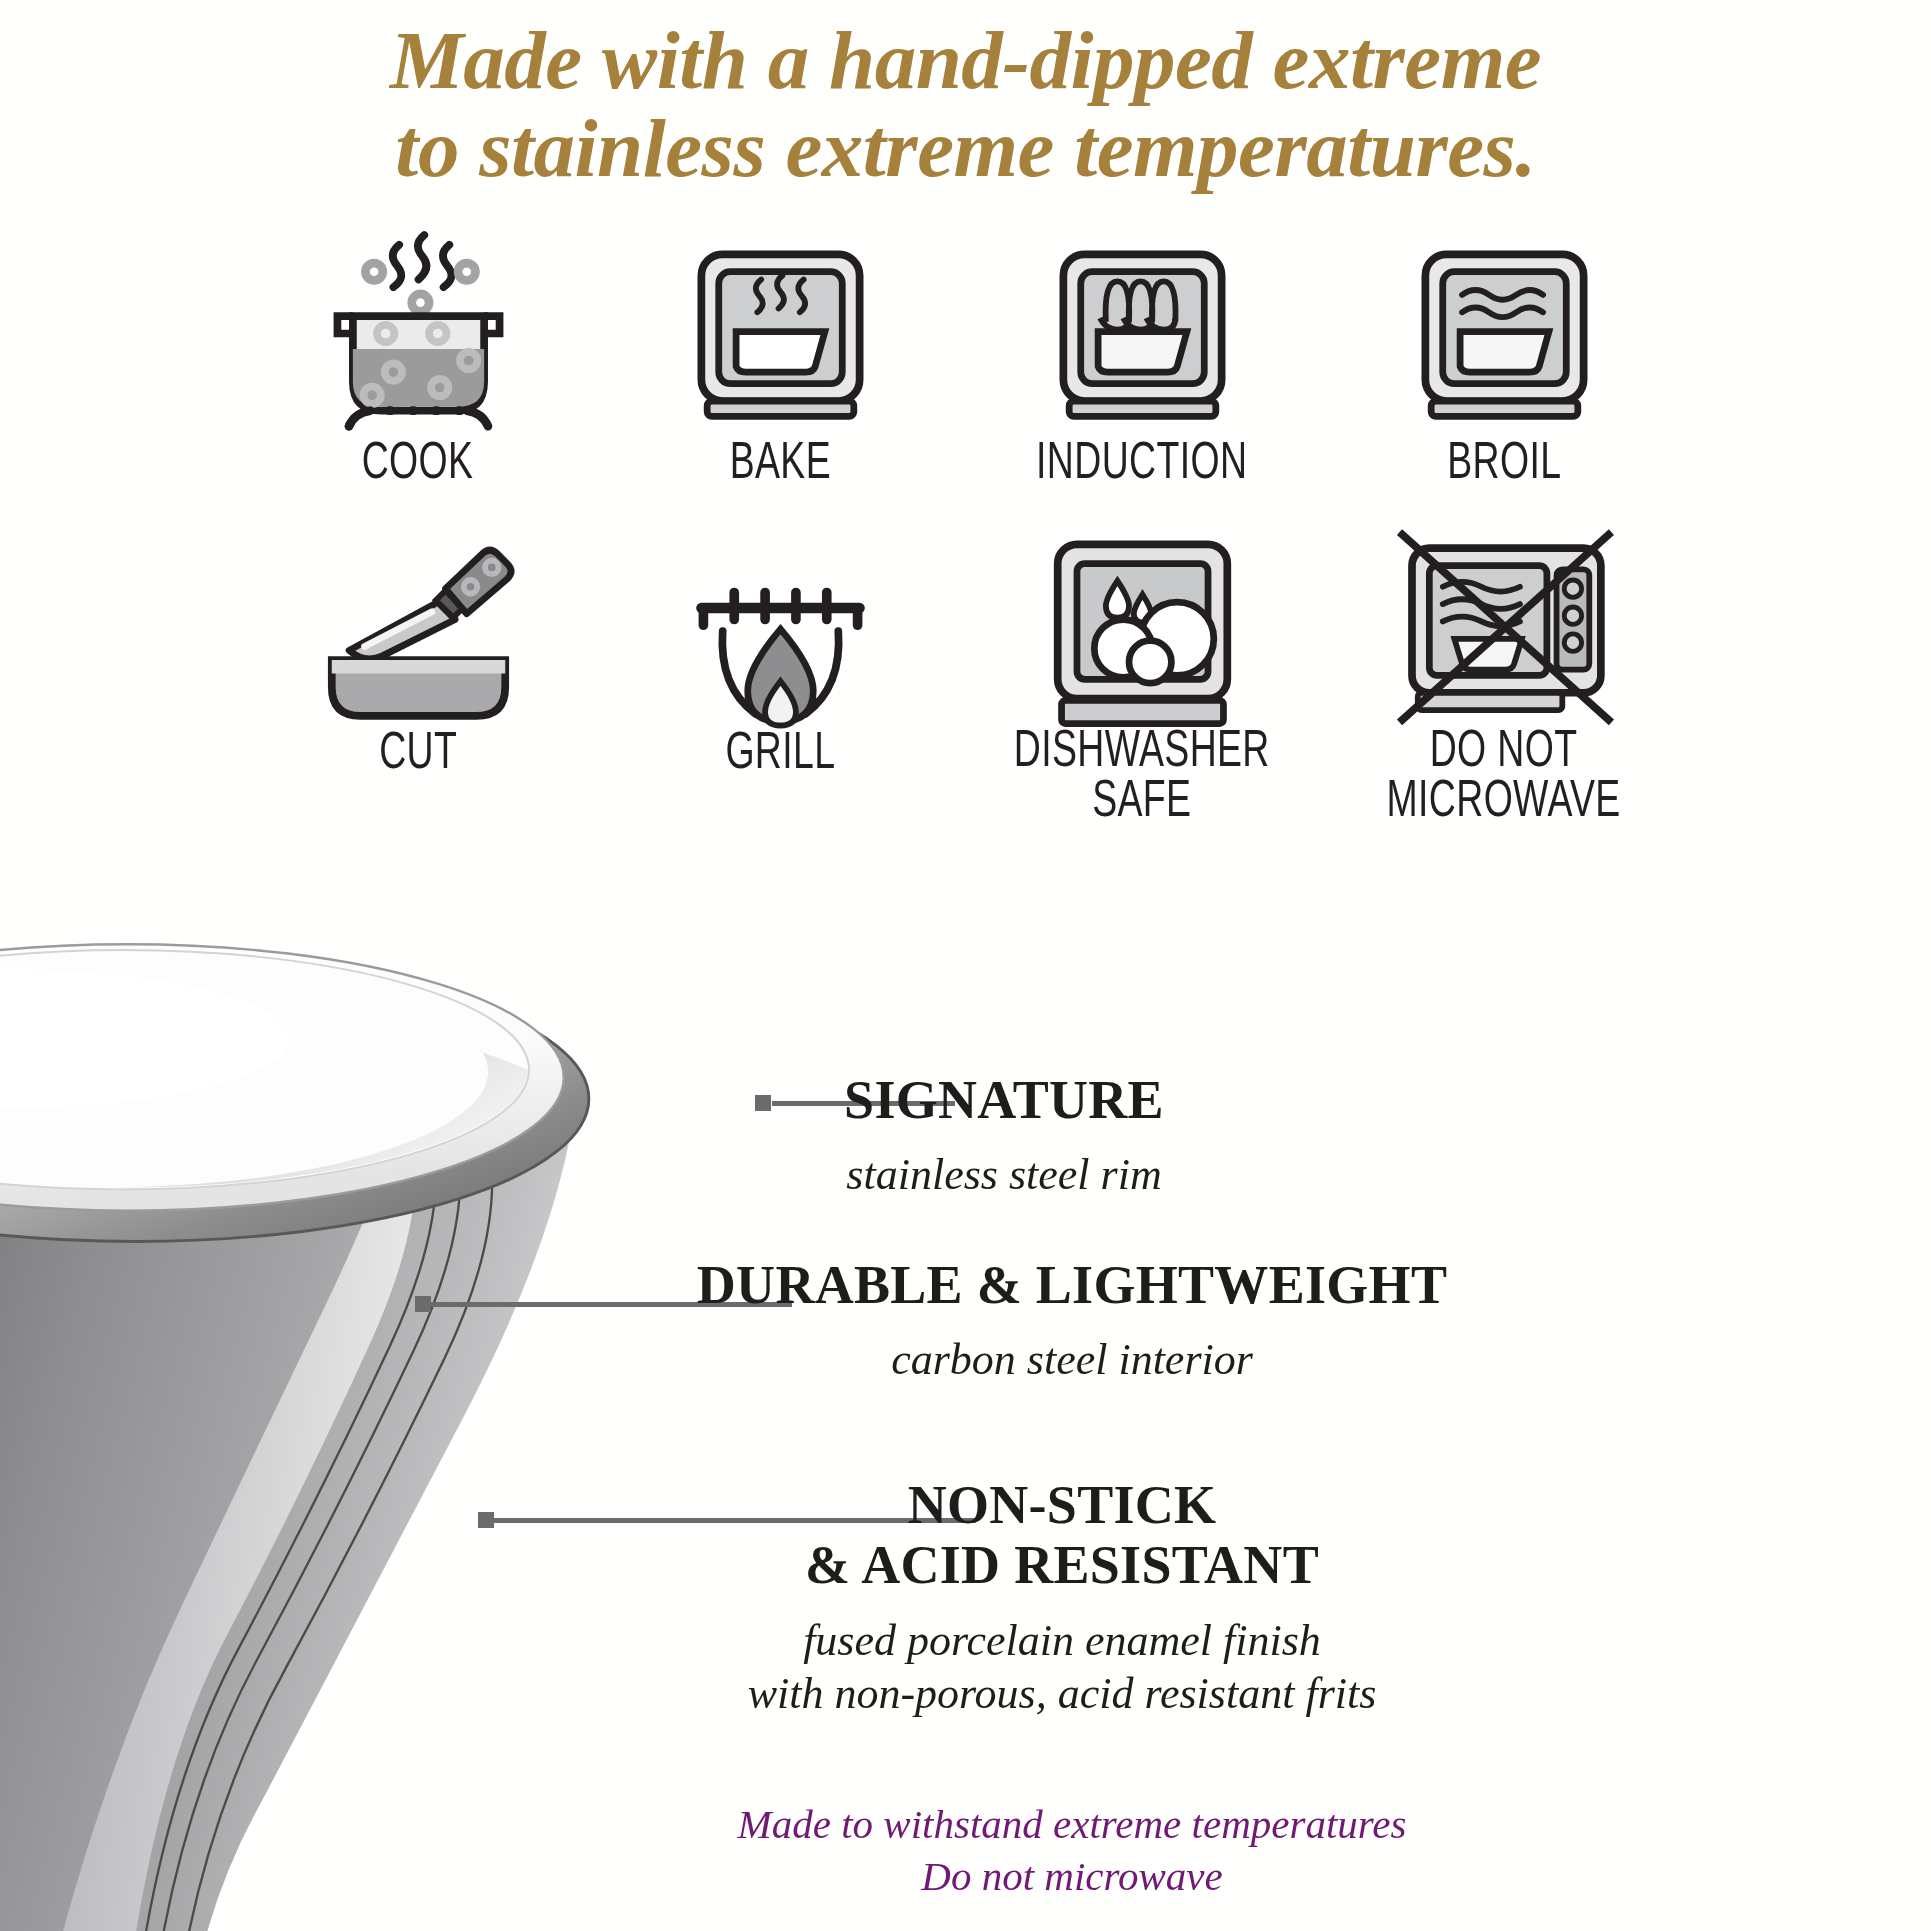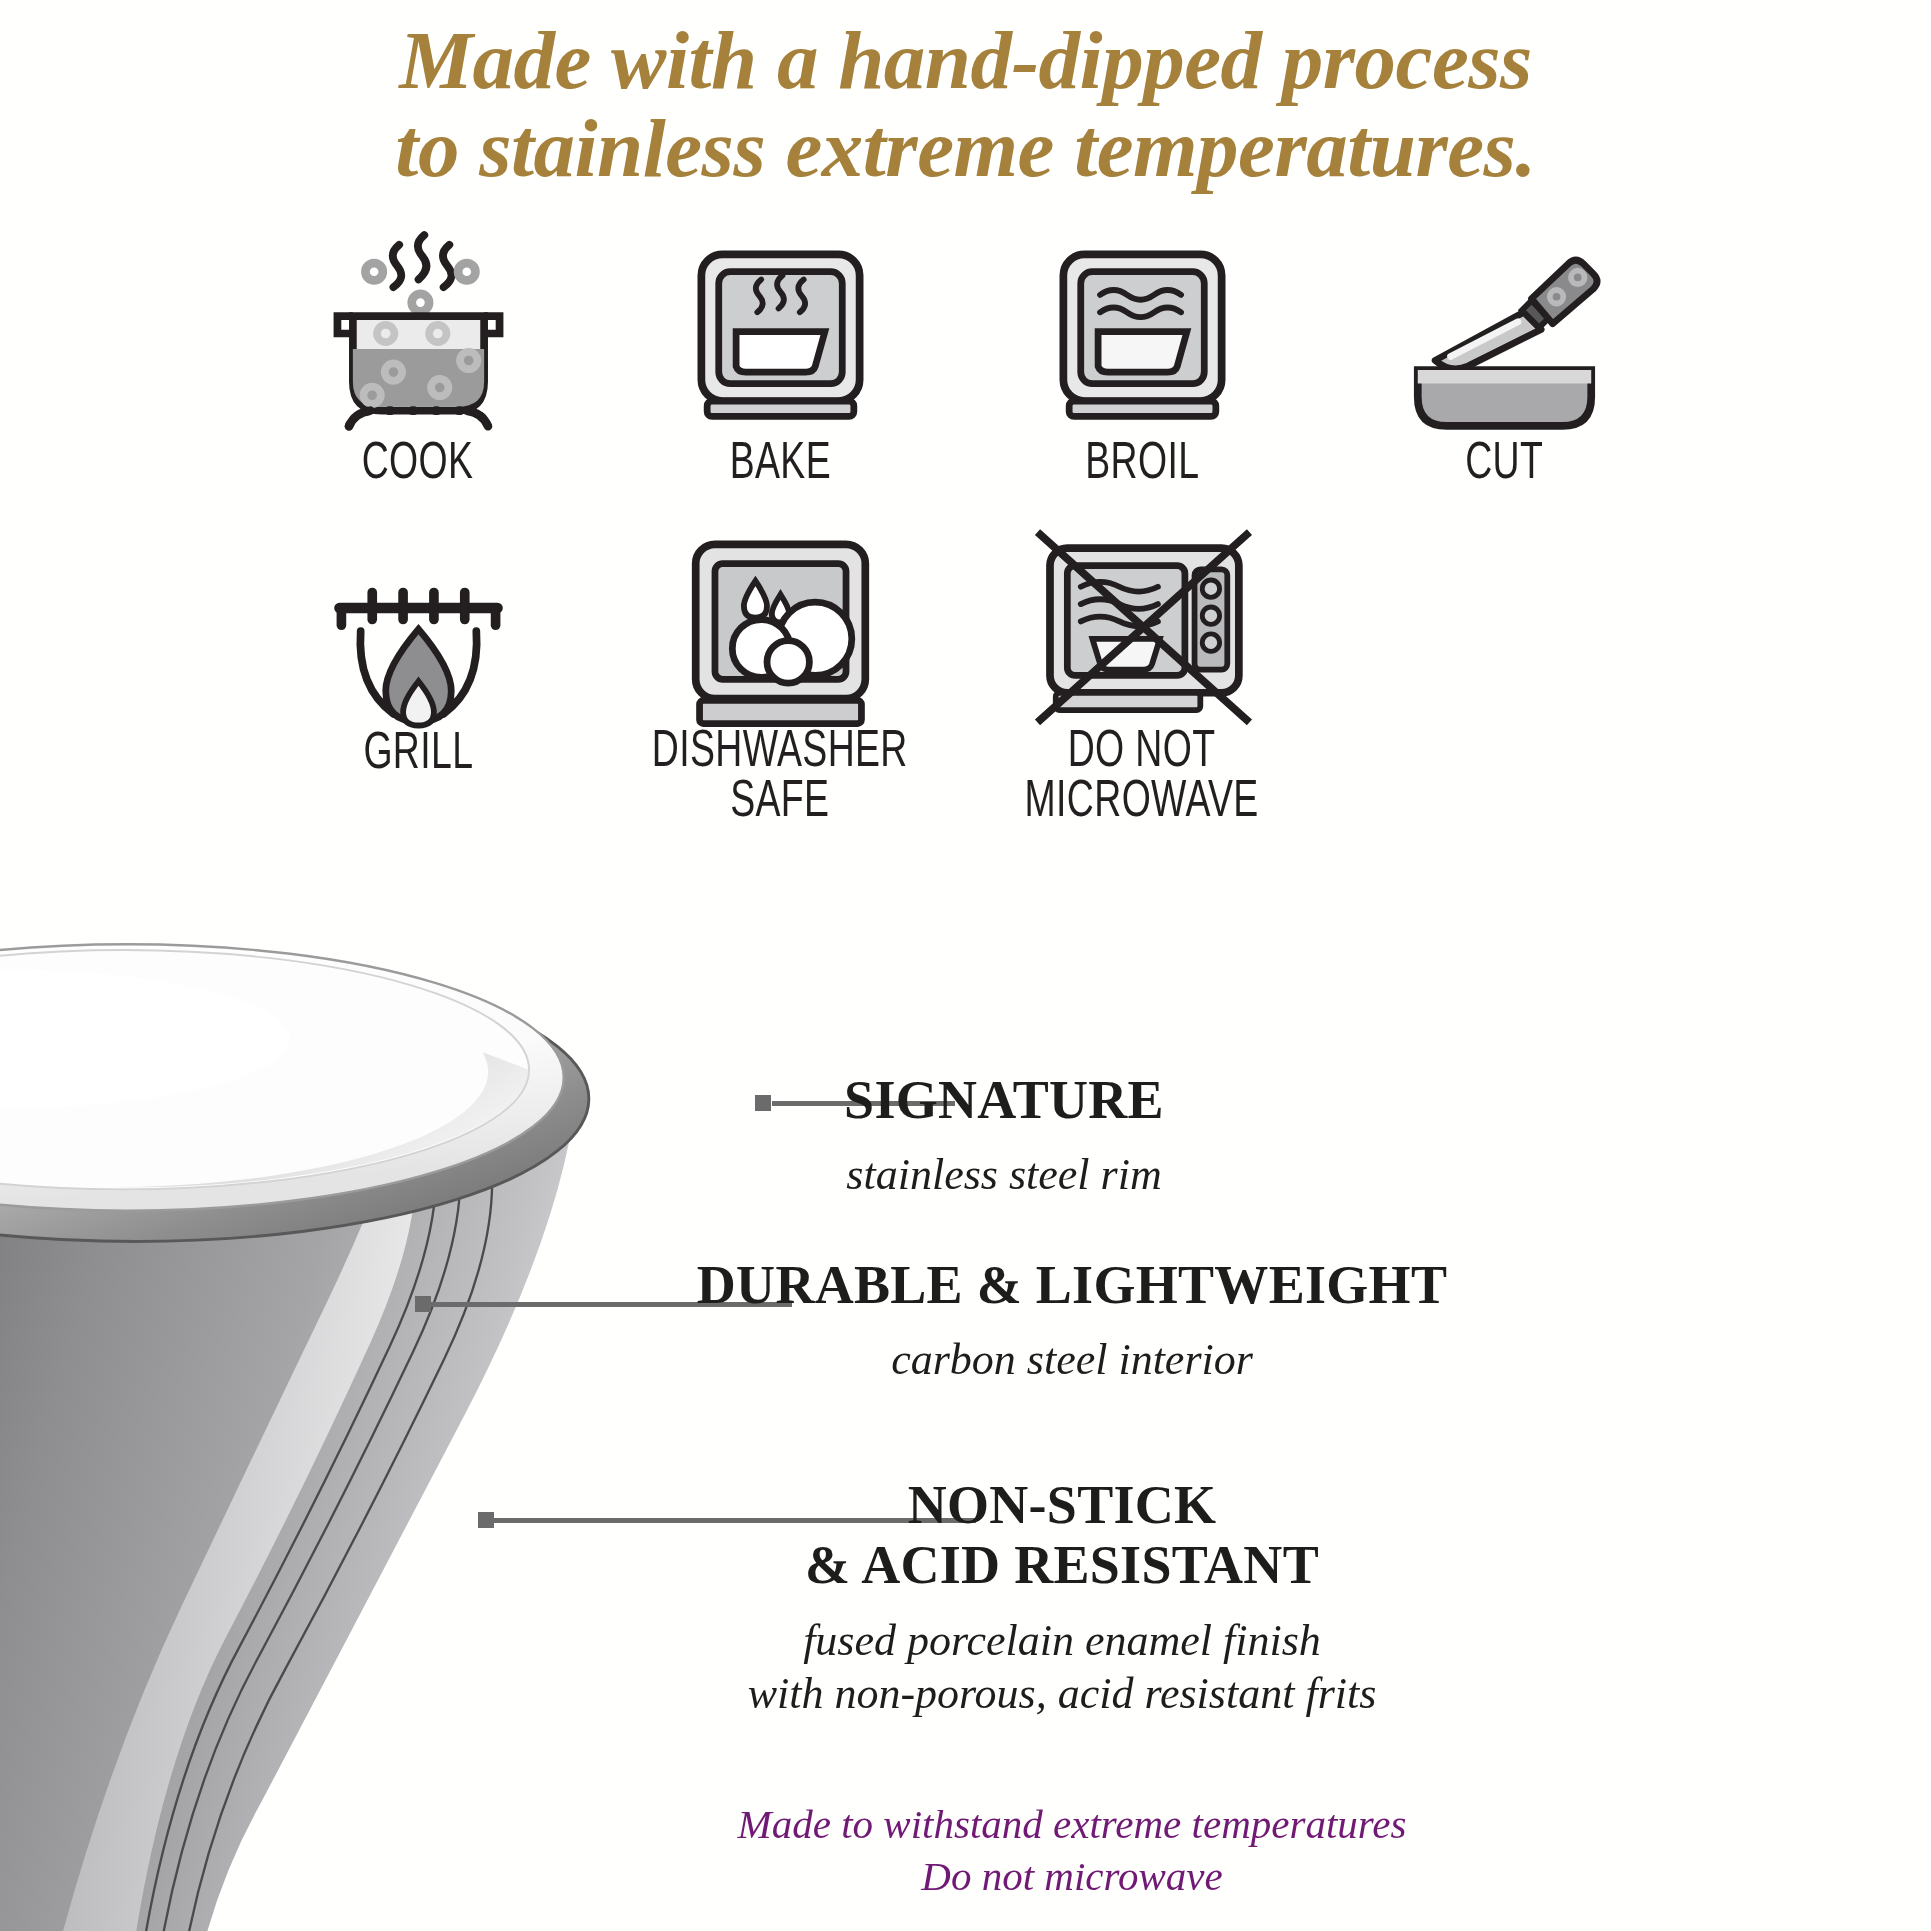--- a/index.html
+++ b/index.html
@@ -66,21 +66,21 @@
     font-size:41px; line-height:1.28; color:#701a75; white-space:pre-line;
   }
 
   .leader { position:absolute; background:#6b6b6b; height:4.8px; }
   .dot { position:absolute; width:16.4px; height:16.4px; background:#6b6b6b; }
 </style>
 </head>
 <body>
 
 <div id="headline">
-  <span class="l1">Made with a hand-dipped process</span>
+  <span class="l1">Made with a hand-dipped extreme</span>
   <span class="l2">to stainless extreme temperatures.</span>
 </div>
 
 <div id="icon-grid">
 
   <div class="icon-cell">
     <div class="icon-art">
       <svg width="251" height="193" viewBox="0 0 260 200">
 
         <g fill="none" stroke="#231f20" stroke-width="8" stroke-linecap="round">
@@ -133,20 +133,36 @@
           <path d="M128 74 q10 -8 2 -17 q-8 -9 2 -17"></path>
           <path d="M150 78 q10 -8 2 -17 q-8 -9 2 -17"></path>
         </g>
         <path d="M84 98 L176 98 L166 134 q-2 6 -10 6 L94 140 q-8 0 -10 -6 Z" fill="#ffffff" stroke="#231f20" stroke-width="7"></path>
         <rect x="54" y="170" width="152" height="16" rx="5" fill="#d2d2d4" stroke="#231f20" stroke-width="7"></rect>
       </svg>
     </div>
     <div class="icon-label">BAKE</div>
   </div>
 
+  <div class="icon-cell">
+    <div class="icon-art">
+      <svg width="251" height="193" viewBox="0 0 260 200">
+        <rect x="48" y="18" width="164" height="152" rx="22" fill="#e8e8e8" stroke="#231f20" stroke-width="8"></rect>
+        <rect x="66" y="36" width="128" height="116" rx="12" fill="#cdced0" stroke="#231f20" stroke-width="7"></rect>
+
+        <path d="M92 88 q-2 -42 12 -42 q14 0 12 42 q-2 -42 12 -42 q14 0 12 42 q-2 -42 12 -42 q14 0 12 42" fill="none" stroke="#231f20" stroke-width="6"></path>
+        <path d="M86 84 q6 12 18 12 q12 0 12 -12" fill="none" stroke="#231f20" stroke-width="6"></path>
+        <path d="M110 84 q6 12 18 12 q12 0 12 -12" fill="none" stroke="#231f20" stroke-width="6"></path>
+        <path d="M134 84 q6 12 18 12 q12 0 12 -12" fill="none" stroke="#231f20" stroke-width="6"></path>
+        <path d="M84 98 L176 98 L166 134 q-2 6 -10 6 L94 140 q-8 0 -10 -6 Z" fill="#f6f6f6" stroke="#231f20" stroke-width="7"></path>
+        <rect x="54" y="170" width="152" height="16" rx="5" fill="#d2d2d4" stroke="#231f20" stroke-width="7"></rect>
+      </svg>
+    </div>
+    <div class="icon-label">INDUCTION</div>
+  </div>
 
   <div class="icon-cell">
     <div class="icon-art">
       <svg width="251" height="193" viewBox="0 0 260 200">
         <rect x="48" y="18" width="164" height="152" rx="22" fill="#e8e8e8" stroke="#231f20" stroke-width="8"></rect>
         <rect x="66" y="36" width="128" height="116" rx="12" fill="#cdced0" stroke="#231f20" stroke-width="7"></rect>
         <g fill="none" stroke="#231f20" stroke-width="6" stroke-linecap="round">
           <path d="M86 60 q14 -10 28 0 q14 10 28 0 q14 -10 28 0"></path>
           <path d="M86 78 q14 -10 28 0 q14 10 28 0 q14 -10 28 0"></path>
         </g>

